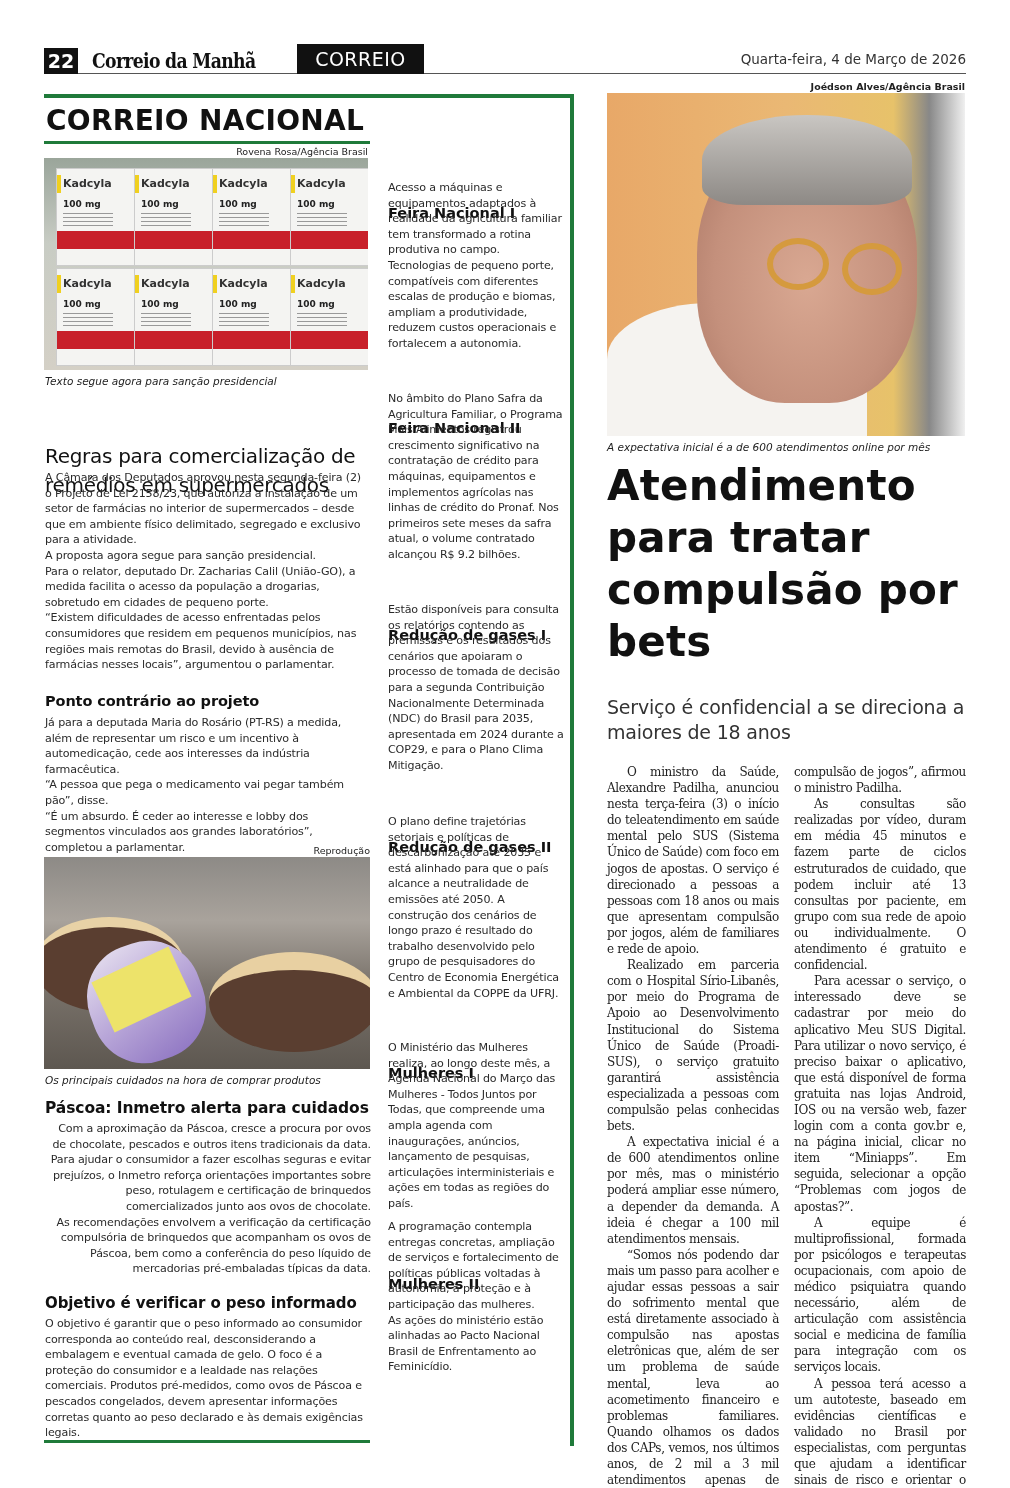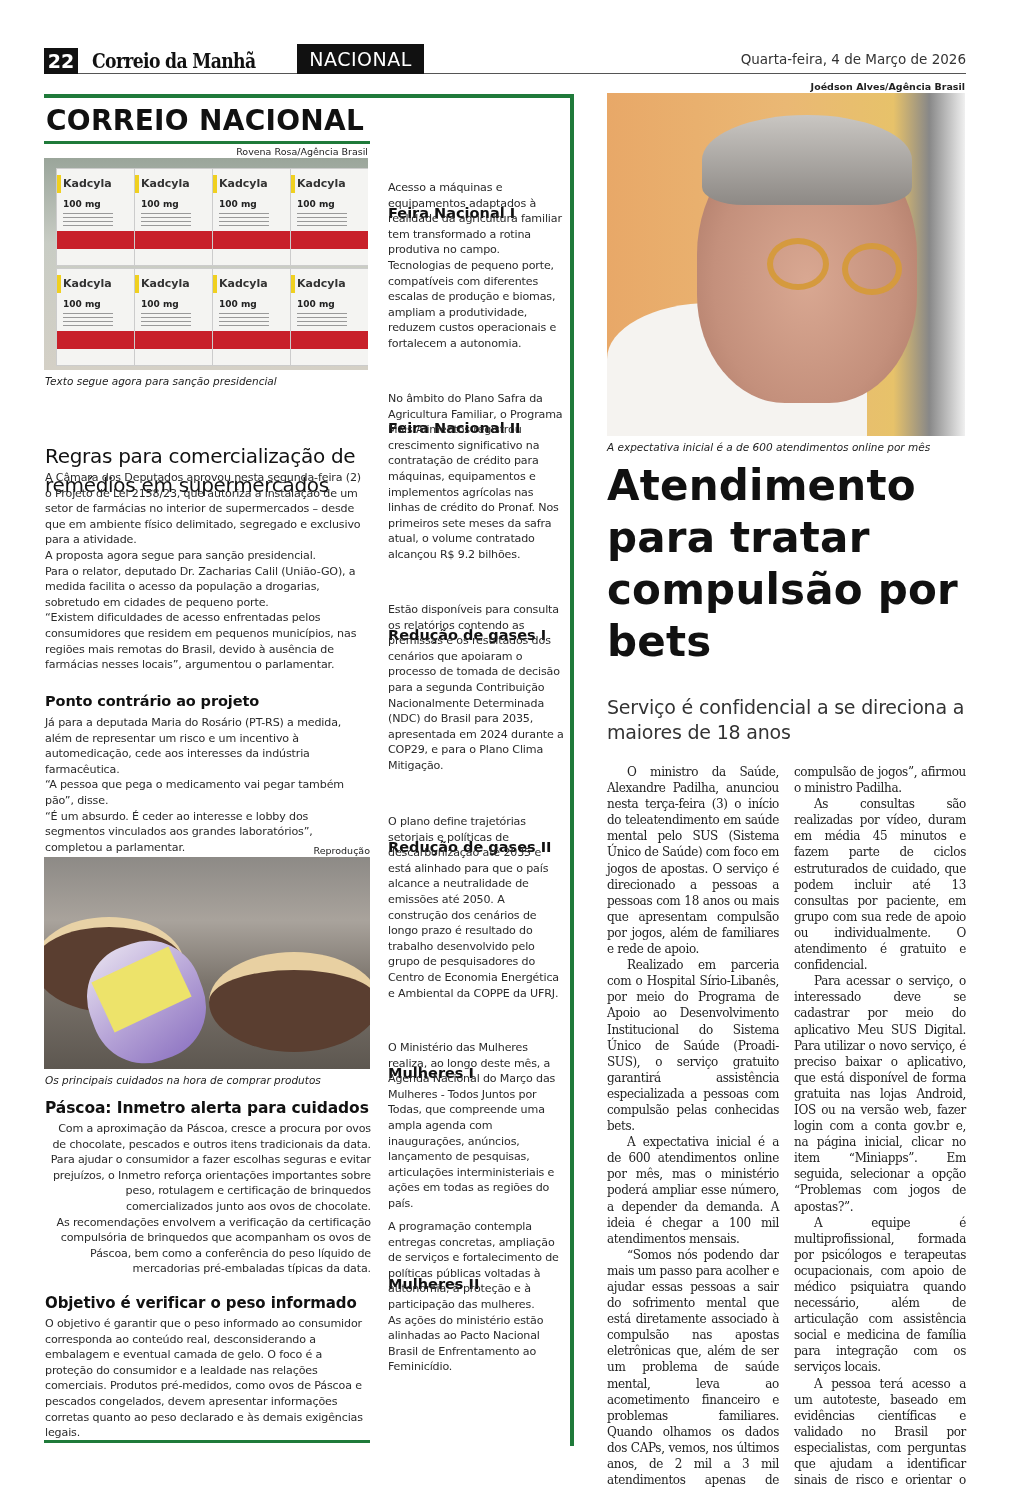--- a/index.html
+++ b/index.html
@@ -53,21 +53,21 @@
   .serif-body p { text-indent: 20px; }
   .col-a { left: 607px; top: 764px; width: 172px; }
   .col-b { left: 794px; top: 764px; width: 172px; }
 </style>
 </head>
 <body>
 
 <header class="masthead">
   <div class="page-num">22</div>
   <div class="paper-name">Correio da Manhã</div>
-  <div class="section-tag">NACIONAL</div>
+  <div class="section-tag">CORREIO</div>
   <div class="date">Quarta-feira, 4 de Março de 2026</div>
 </header>
 
 <div class="green-box"></div>
 <h2 class="box-title">CORREIO NACIONAL</h2>
 <div class="box-title-rule"></div>
 
 <div class="credit" style="left:44px; top:146px; width:324px;">Rovena Rosa/Agência Brasil</div>
 <div class="photo photo-pills" id="pills">
     <div class="pill-box" style="left: 12px; top: 10px;">

